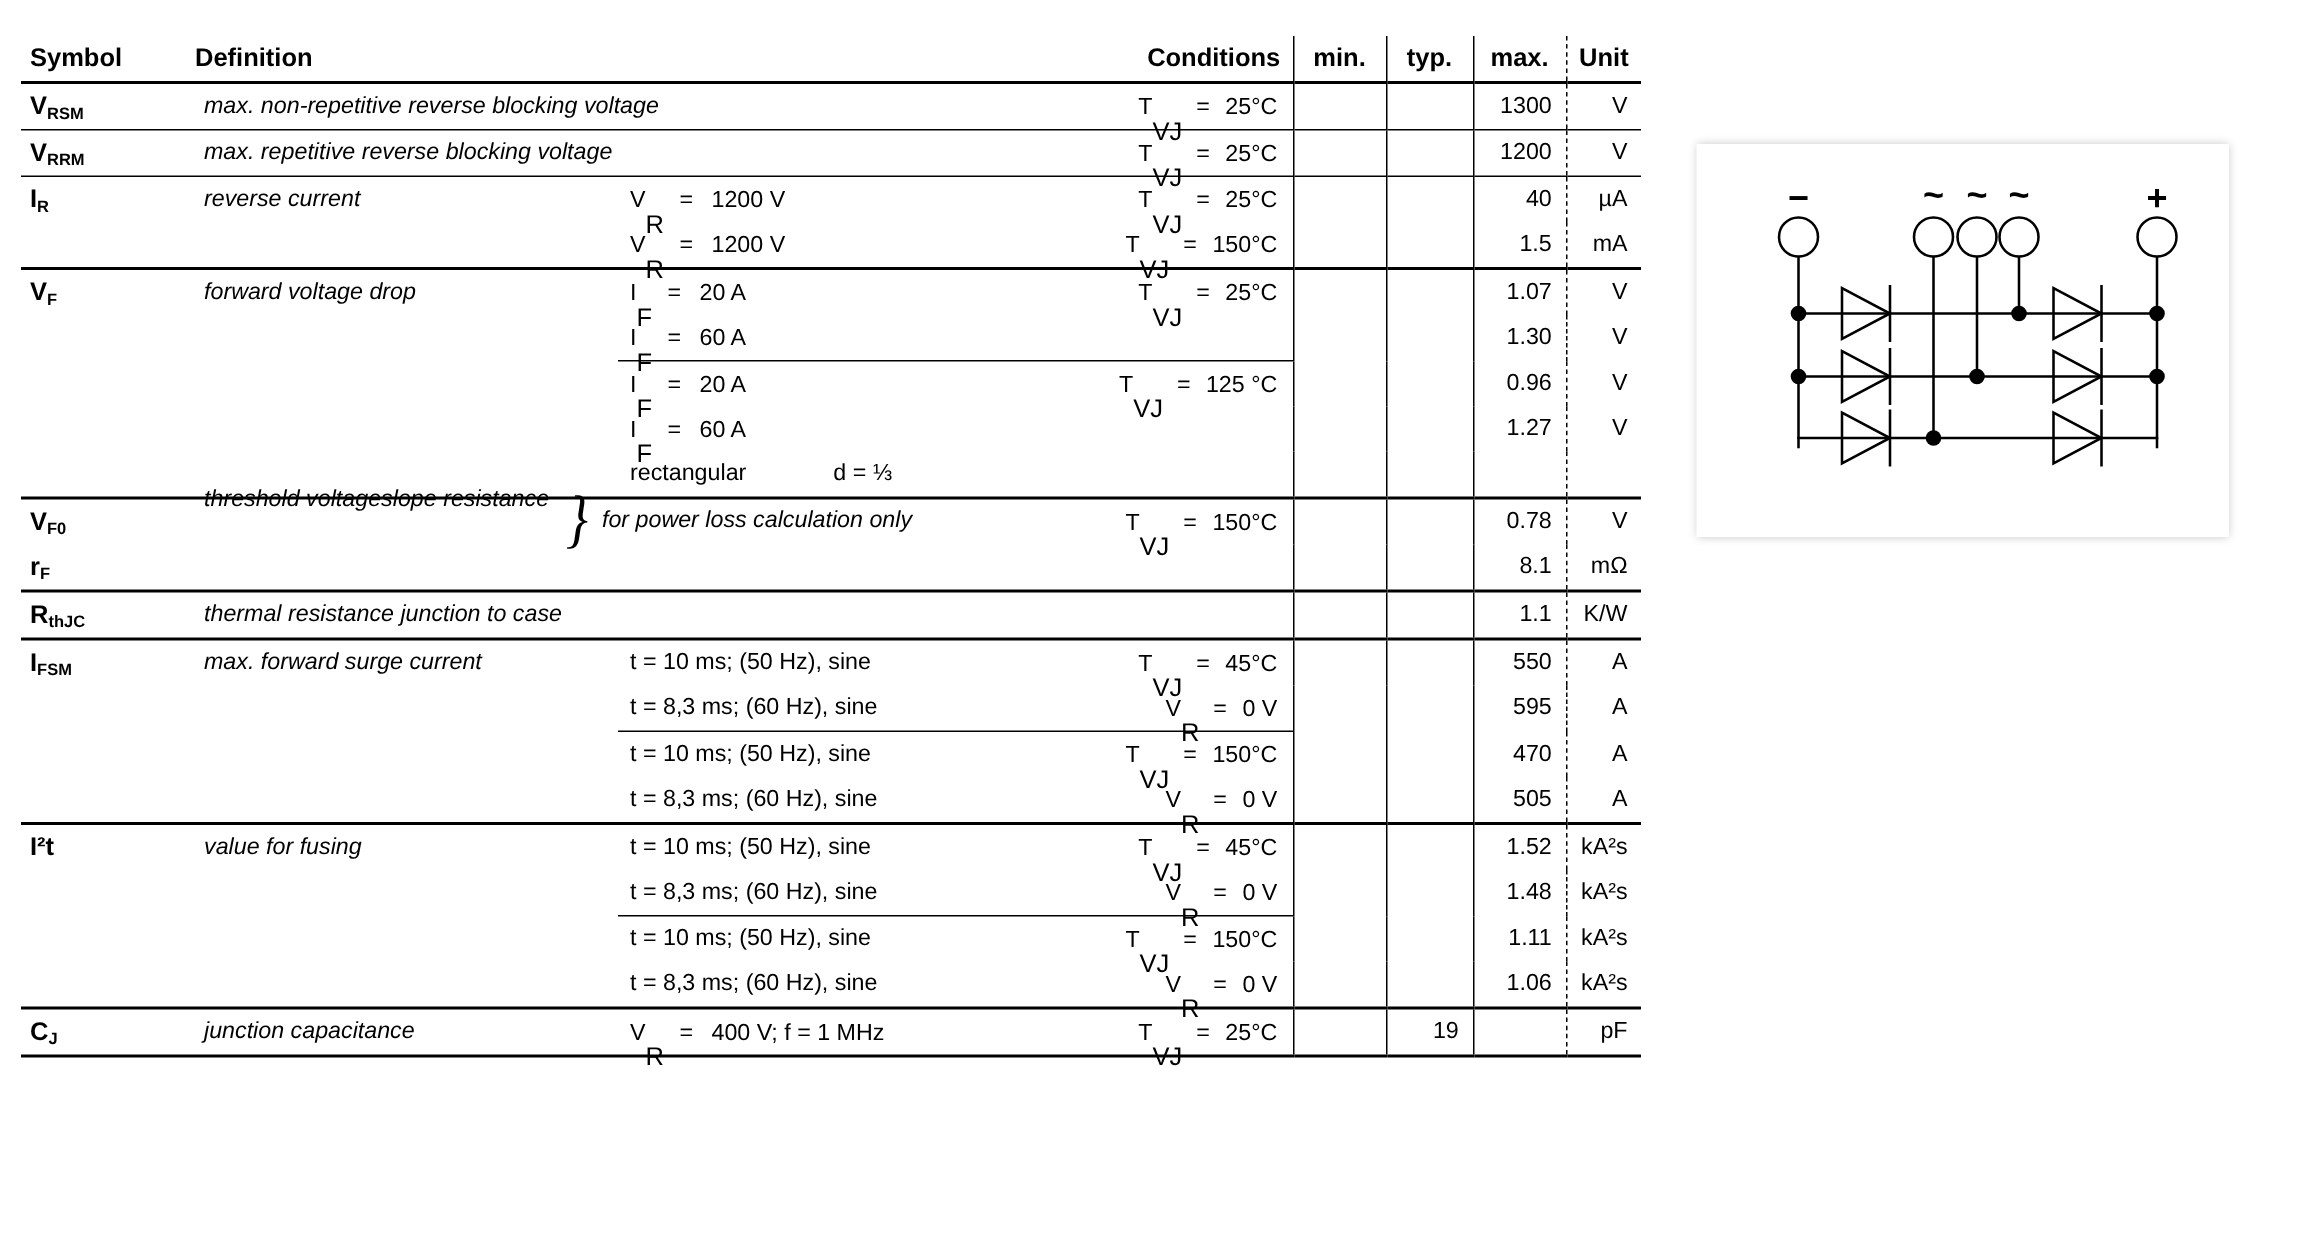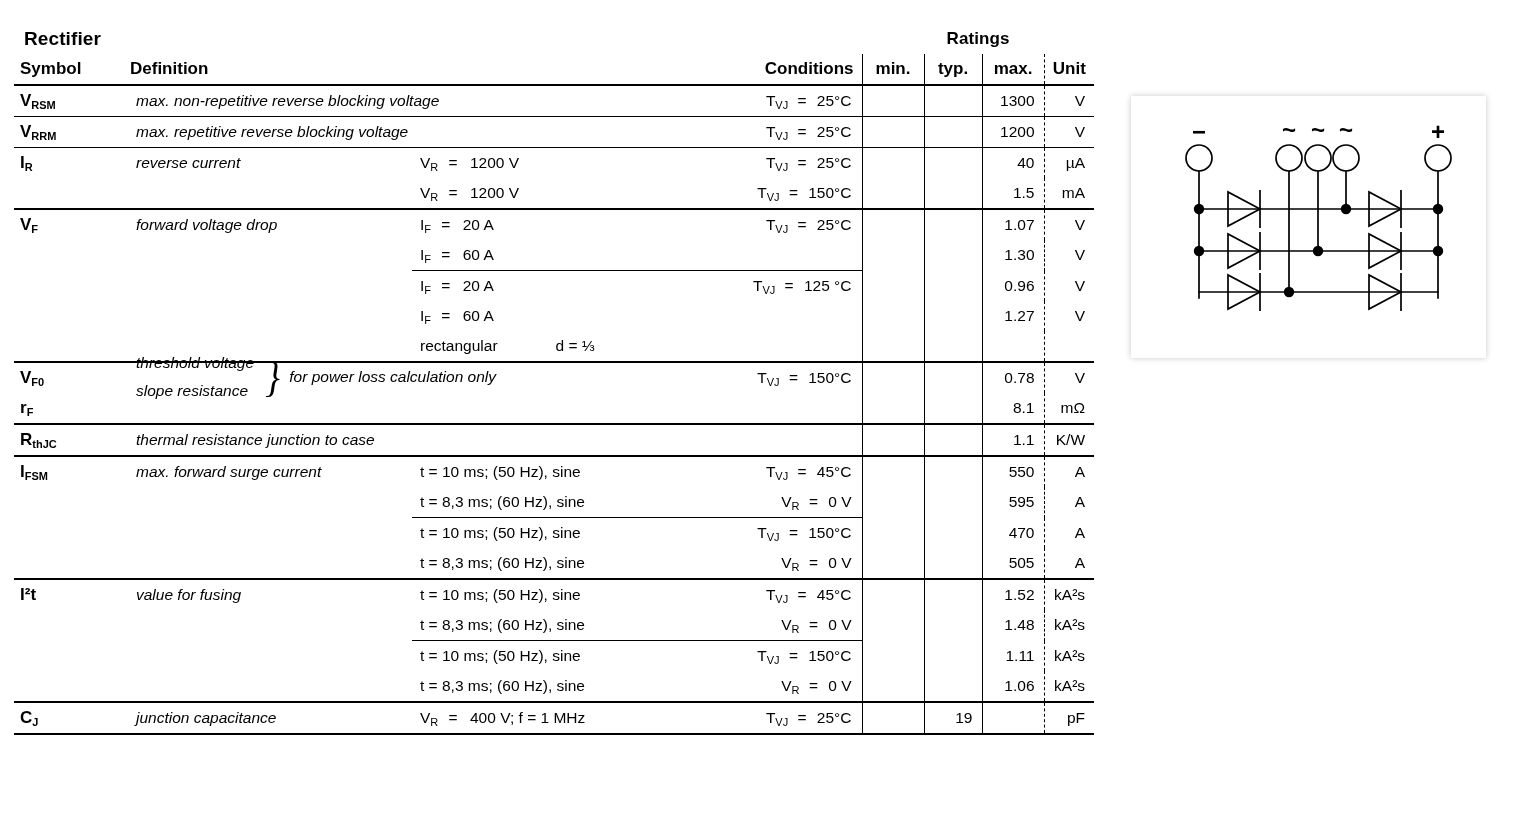--- a/index.html
+++ b/index.html
@@ -107,21 +107,21 @@
     font-style:italic;
     font-size:15.5px;
     padding-left:12px !important;
     white-space:nowrap;
   }
   .cond{
     font-size:15.5px;
     padding-left:8px !important;
     white-space:nowrap;
   }
-  .cond sub, .cond2 sub{font-size:11px;vertical-align:baseline;position:relative;top:3px;text-align:center;}
+  .cond sub, .cond2 sub{font-size:17px;vertical-align:baseline;position:relative;top:17px;text-align:center;}
   .cond2{
     font-size:15.5px;
     text-align:right;
     padding-right:10px !important;
     white-space:nowrap;
   }
   .num{
     font-size:15.5px;
     text-align:right;
     padding-right:9px !important;
@@ -137,21 +137,21 @@
   
   .brace-cell{position:relative;}
   .brace-wrap{
     position:absolute;
     left:12px; top:-14px;
     width:520px; height:56px;
     display:flex; align-items:center;
     pointer-events:none;
   }
   .brace-lines{
-    display:flex; flex-direction:column;
+    display:flex; 
     justify-content:center;
     height:56px;
   }
   .brace-lines span{
     font-style:italic; font-size:15.5px;
     line-height:28px; white-space:nowrap;
   }
   .brace-glyph{
     font-size:43px;
     line-height:34px;
@@ -188,24 +188,20 @@
           <col class="c-def">
           <col class="c-cond">
           <col class="c-cond2">
       <col class="c-min">
           <col class="c-typ">
           <col class="c-max">
           <col class="c-unit">
     </colgroup>
     <tbody id="tbody-root">
 
-      <tr class="banner">
-        <td class="banner-title" colspan="4">Rectifier</td>
-        <td class="ratings-head" colspan="4">Ratings</td>
-      </tr>
 
       <tr class="hdr">
         <td class="h-sym">Symbol</td>
         <td class="h-def">Definition</td>
         <td class="h-cond" colspan="2">Conditions</td>
         <td class="h-num vl">min.</td>
         <td class="h-num vl">typ.</td>
         <td class="h-num vl">max.</td>
         <td class="h-unit vl-dash">Unit</td>
       </tr>

